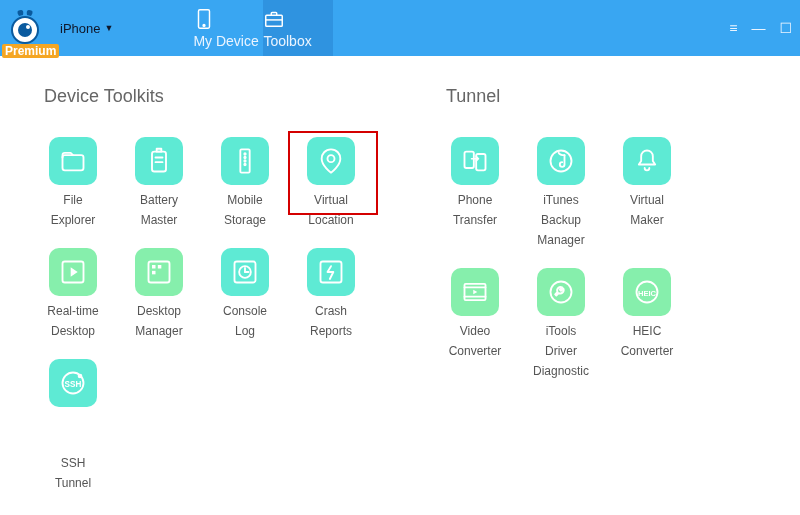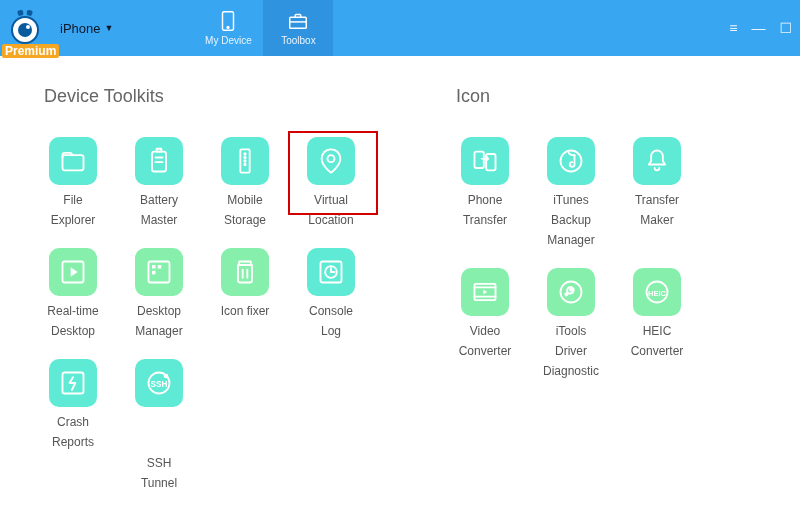--- a/index.html
+++ b/index.html
@@ -4,27 +4,27 @@
 <style>
   html,body{margin:0;padding:0;width:800px;height:515px;font-family:"Segoe UI",Arial,sans-serif;color:#666;background:#fff;overflow:hidden}
   
   .hdr{height:56px;background:#39a6f2;display:flex;align-items:stretch;color:#fff}
   .logo{width:50px;display:flex;align-items:center;justify-content:center;position:relative}
   .logo svg{width:40px;height:40px}
   .badge{position:absolute;bottom:-2px;left:2px;background:#f5a623;color:#fff;font-size:12px;font-weight:bold;padding:0 3px;border-radius:2px}
   .dev-sel{display:flex;align-items:center;color:#0f172a;font-size:13px;padding:0 10px;cursor:pointer}
   .dev-sel .caret{margin-left:4px;font-size:9px}
   .tabs{display:flex;margin-left:70px}
-  .tab{width:70px;display:flex;flex-direction:column;align-items:center;justify-content:center;font-size:10px;color:#eaf4ff;cursor:pointer}
+  .tab{width:70px;display:flex;flex-direction:column;justify-content:center;font-size:14px;color:#eaf4ff;cursor:pointer}
   .tab svg{width:22px;height:22px;margin-bottom:3px}
   .tab.active{background:#2f93e0}
   .win-ctrl{margin-left:auto;display:flex;align-items:center;padding:0 8px;gap:14px}
   .win-ctrl span{color:#eaf4ff;font-size:14px;cursor:pointer}
   
-  .page{display:flex;padding:30px 30px 0 44px;gap:42px}
+  .page{display:flex;padding:30px 30px 0 44px;gap:32px}
   .sec h2{font-size:18px;font-weight:400;color:#666;margin:0 0 30px 0}
   .sec.left{width:370px}
   .sec.right{width:290px}
   .grid{display:flex;flex-wrap:wrap;gap:18px 28px}
   .tk{width:58px;display:flex;flex-direction:column;align-items:center;text-align:center;cursor:pointer;position:relative}
   .tk .ico{width:48px;height:48px;border-radius:10px;display:flex;align-items:center;justify-content:center}
   .tk .ico svg{width:28px;height:28px}
   .tk .lbl{font-size:12px;color:#555;line-height:20px;margin-top:5px;max-width:70px}
   .blue{background:#5eead4}
   .green{background:#86efac}
@@ -135,31 +135,20 @@
               <rect x="3" y="3" width="18" height="18" rx="2"></rect>
               <rect x="6" y="6" width="3" height="3" fill="#fff" stroke="none"></rect>
               <rect x="11" y="6" width="3" height="3" fill="#fff" stroke="none"></rect>
               <rect x="6" y="11" width="3" height="3" fill="#fff" stroke="none"></rect>
             </svg>
           </div>
           <div class="lbl" style="white-space: pre-line;">Desktop
 Manager</div>
         </div>
         <div class="tk">
-          <div class="ico green">
-            <svg viewBox="0 0 24 24" fill="none" stroke="#fff" stroke-width="1.6" stroke-linecap="round" stroke-linejoin="round">
-              <rect x="7" y="3" width="10" height="3"></rect>
-              <path d="M6 6 h12 v13 a2 2 0 0 1-2 2 H8 a2 2 0 0 1-2-2 Z"></path>
-              <line x1="10" y1="10" x2="10" y2="17"></line>
-              <line x1="14" y1="10" x2="14" y2="17"></line>
-            </svg>
-          </div>
-          <div class="lbl" style="white-space: pre-line;">Icon fixer</div>
-        </div>
-        <div class="tk">
           <div class="ico blue">
             <svg viewBox="0 0 24 24" fill="none" stroke="#fff" stroke-width="1.6" stroke-linecap="round" stroke-linejoin="round">
               <rect x="3" y="3" width="18" height="18" rx="2"></rect>
               <circle cx="12" cy="12" r="5"></circle>
               <line x1="12" y1="12" x2="12" y2="8.5"></line>
               <line x1="12" y1="12" x2="15" y2="12"></line>
             </svg>
           </div>
           <div class="lbl" style="white-space: pre-line;">Console Log</div>
         </div>
@@ -178,21 +167,21 @@
               <circle cx="12" cy="12" r="9"></circle>
               <text x="12" y="15" font-size="7" text-anchor="middle" fill="#fff" stroke="none" font-weight="bold">SSH</text>
               <circle cx="18" cy="6" r="2" fill="#fff" stroke="none"></circle>
             </svg>
           </div>
           <div class="lbl" style="white-space: pre-line; margin-top: 46px;">SSH Tunnel</div>
         </div>
       </div>
   </div>
   <div class="sec right">
-    <h2>Icon</h2>
+    <h2>Tunnel</h2>
     <div class="grid" id="grid-tl">
         <div class="tk">
           <div class="ico blue">
             <svg viewBox="0 0 24 24" fill="none" stroke="#fff" stroke-width="1.6" stroke-linecap="round" stroke-linejoin="round">
               <rect x="3" y="4" width="8" height="14" rx="1.5"></rect>
               <rect x="13" y="6" width="8" height="14" rx="1.5"></rect>
               <path d="M9 10 h6 m-2 -2 l2 2 l-2 2" stroke-width="1.3"></path>
             </svg>
           </div>
           <div class="lbl" style="white-space: pre-line;">Phone Transfer</div>
@@ -208,21 +197,21 @@
           <div class="lbl" style="white-space: pre-line;">iTunes Backup
 Manager</div>
         </div>
         <div class="tk">
           <div class="ico blue">
             <svg viewBox="0 0 24 24" fill="none" stroke="#fff" stroke-width="1.6" stroke-linecap="round" stroke-linejoin="round">
               <path d="M12 3 a5 5 0 0 1 5 5 v4 l2 3 H5 l2-3 V8 a5 5 0 0 1 5-5 Z"></path>
               <path d="M10 18 a2 2 0 0 0 4 0"></path>
             </svg>
           </div>
-          <div class="lbl" style="white-space: pre-line;">Transfer Maker</div>
+          <div class="lbl" style="white-space: pre-line;">Virtual Maker</div>
         </div>
         <div class="tk">
           <div class="ico green">
             <svg viewBox="0 0 24 24" fill="none" stroke="#fff" stroke-width="1.6" stroke-linecap="round" stroke-linejoin="round">
               <rect x="3" y="5" width="18" height="14" rx="1"></rect>
               <line x1="3" y1="8" x2="21" y2="8"></line>
               <line x1="3" y1="16" x2="21" y2="16"></line>
               <polygon points="10.5,10 10.5,14 14,12" fill="#fff" stroke="none"></polygon>
             </svg>
           </div>

